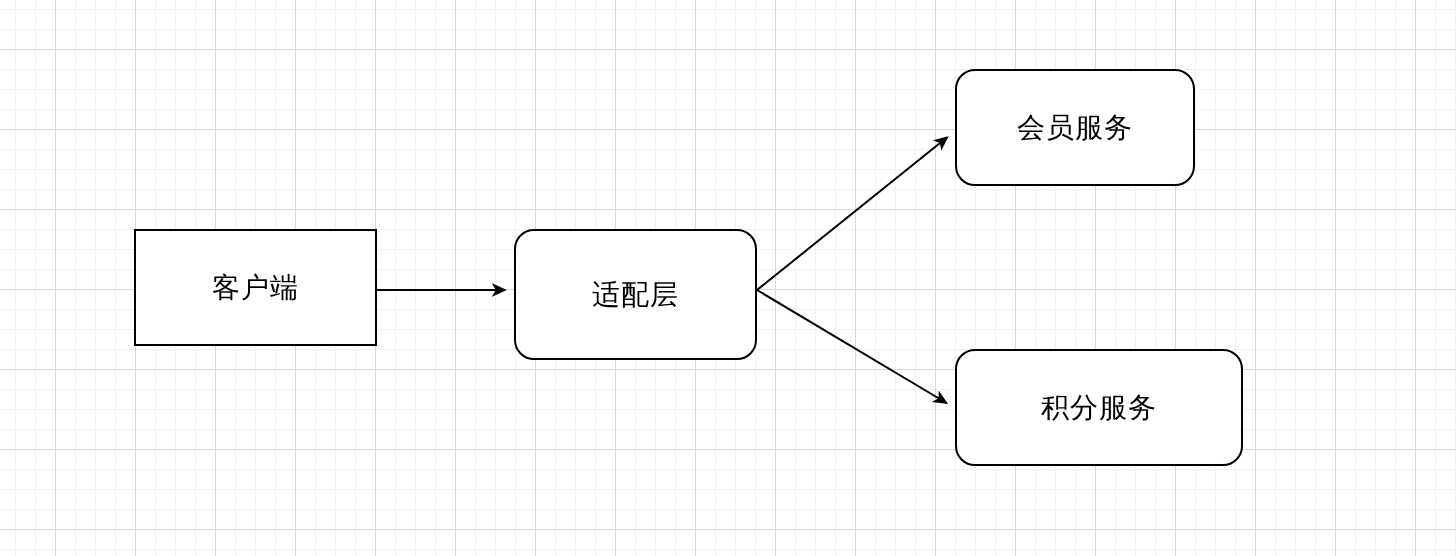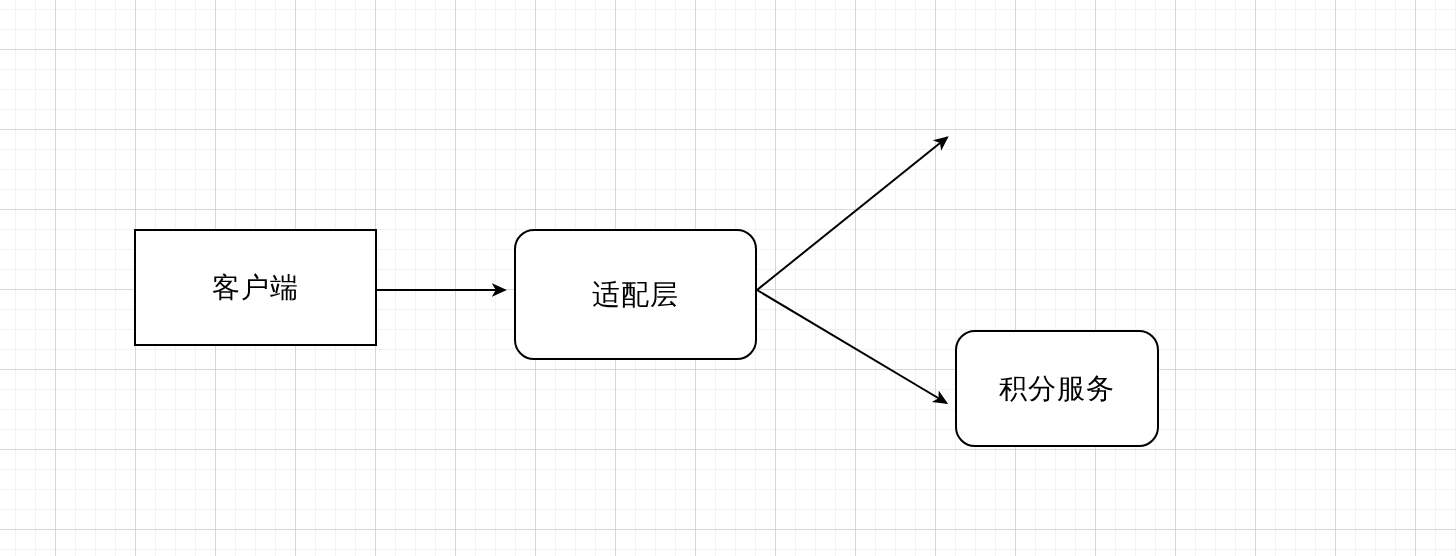--- a/index.html
+++ b/index.html
@@ -68,18 +68,21 @@
   </svg>
 
   <div class="node sharp" style="left:134px; top:229px; width:243px; height:117px;">
     <span class="node-label">客户端</span>
   </div>
 
   <div class="node rounded" style="left:514px; top:229px; width:243px; height:131px;">
     <span class="node-label">适配层</span>
   </div>
 
+  <div class="node rounded" style="left:955px; top:69px; width:240px; height:117px;">
+    <span class="node-label">会员服务</span>
+  </div>
 
-  <div class="node rounded" style="left:955px; top:330px; width:204px; height:117px;">
+  <div class="node rounded" style="left:955px; top:349px; width:288px; height:117px;">
     <span class="node-label">积分服务</span>
   </div>
 
 </div>
 
 </body></html>

